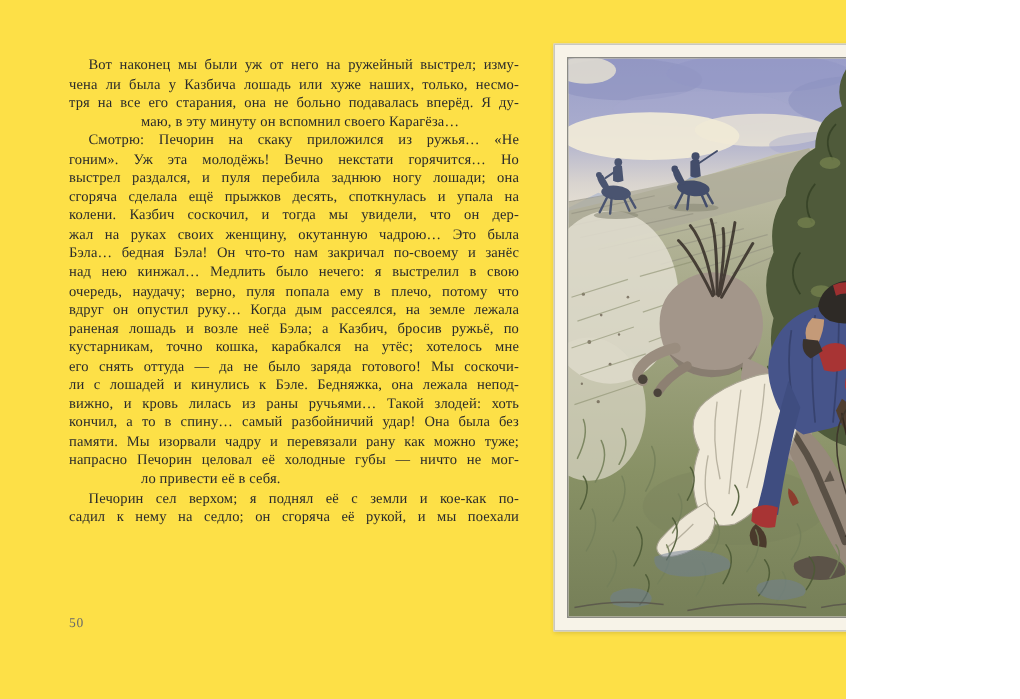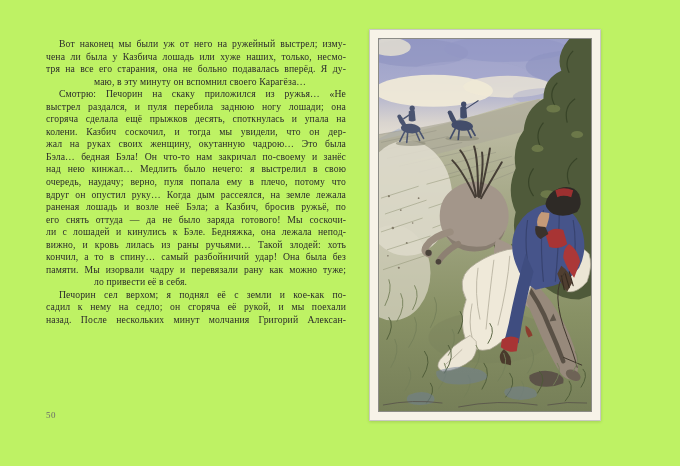--- a/index.html
+++ b/index.html
@@ -1,16 +1,16 @@
 <!DOCTYPE html>
 <html><head>
 <meta charset="utf-8">
 <style>
   html,body{margin:0;padding:0;background:#ffffff;}
-  .spread{position:relative;width:680px;height:466px;background:#bef264;overflow:hidden;
+  .spread{position:relative;width:564px;height:466px;background:#fde047;overflow:hidden;
           font-family:"Liberation Serif", serif;}
   
   .text-block{position:absolute;left:46px;top:38px;width:300px;color:#2b2b2b;}
   .para{margin:0;padding:0;}
   .line{display:block;font-size:9.7px;line-height:12.55px;height:12.55px;
         text-align:justify;text-align-last:justify;white-space:nowrap;overflow:visible;
         letter-spacing:0.1px;}
   .line.first{text-indent:13px;}
   .line.last{text-align-last:left;padding-left:48px;}
   .page-number{position:absolute;left:46px;top:410px;width:300px;
@@ -30,40 +30,42 @@
   <div>
     <div class="text-block">
         <div class="para">
           <div class="line first">Вот наконец мы были уж от него на ружейный выстрел; изму-</div>
           <div class="line">чена ли была у Казбича лошадь или хуже наших, только, несмо-</div>
           <div class="line">тря на все его старания, она не больно подавалась вперёд. Я ду-</div>
           <div class="line last">маю, в эту минуту он вспомнил своего Карагёза…</div>
         </div>
         <div class="para">
           <div class="line first">Смотрю: Печорин на скаку приложился из ружья… «Не</div>
+          <div class="line">гоним». Уж эта молодёжь! Вечно некстати горячится… Но</div>
           <div class="line">выстрел раздался, и пуля перебила заднюю ногу лошади; она</div>
           <div class="line">сгоряча сделала ещё прыжков десять, споткнулась и упала на</div>
           <div class="line">колени. Казбич соскочил, и тогда мы увидели, что он дер-</div>
           <div class="line">жал на руках своих женщину, окутанную чадрою… Это была</div>
           <div class="line">Бэла… бедная Бэла! Он что-то нам закричал по-своему и занёс</div>
           <div class="line">над нею кинжал… Медлить было нечего: я выстрелил в свою</div>
           <div class="line">очередь, наудачу; верно, пуля попала ему в плечо, потому что</div>
           <div class="line">вдруг он опустил руку… Когда дым рассеялся, на земле лежала</div>
           <div class="line">раненая лошадь и возле неё Бэла; а Казбич, бросив ружьё, по</div>
+          <div class="line">кустарникам, точно кошка, карабкался на утёс; хотелось мне</div>
           <div class="line">его снять оттуда — да не было заряда готового! Мы соскочи-</div>
           <div class="line">ли с лошадей и кинулись к Бэле. Бедняжка, она лежала непод-</div>
           <div class="line">вижно, и кровь лилась из раны ручьями… Такой злодей: хоть</div>
           <div class="line">кончил, а то в спину… самый разбойничий удар! Она была без</div>
           <div class="line">памяти. Мы изорвали чадру и перевязали рану как можно туже;</div>
+          <div class="line">напрасно Печорин целовал её холодные губы — ничто не мог-</div>
           <div class="line last">ло привести её в себя.</div>
         </div>
         <div class="para">
           <div class="line first">Печорин сел верхом; я поднял её с земли и кое-как по-</div>
           <div class="line">садил к нему на седло; он сгоряча её рукой, и мы поехали</div>
-          <div class="line">назад. После нескольких минут молчания Григорий Алексан-</div>
         </div>
       </div>
     <div class="page-number">50</div>
   </div>
 
   <figure class="plate" aria-label="Watercolor plate: Kazbich in a dark blue cherkeska with red sleeves and a fur papakha bends over his fallen horse, holding Bela wrapped in a white chador; two horsemen pursue down a hillside under a cloudy violet sky; dark bushes on the right">
     <svg class="artwork" viewBox="0 0 214 374" preserveAspectRatio="none" xmlns="http://www.w3.org/2000/svg">
       <defs>
         <linearGradient id="skyG" x1="0" y1="0" x2="0" y2="1">
           <stop offset="0" stop-color="#9a9ec9"></stop>

